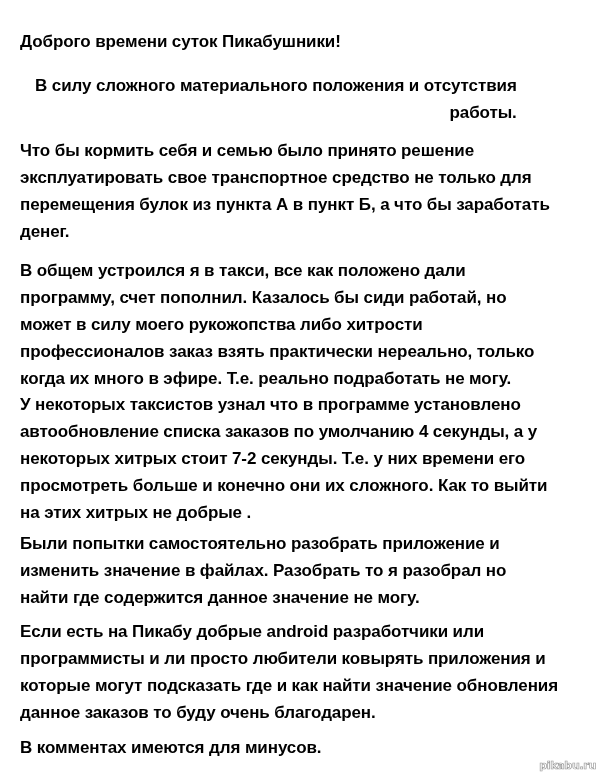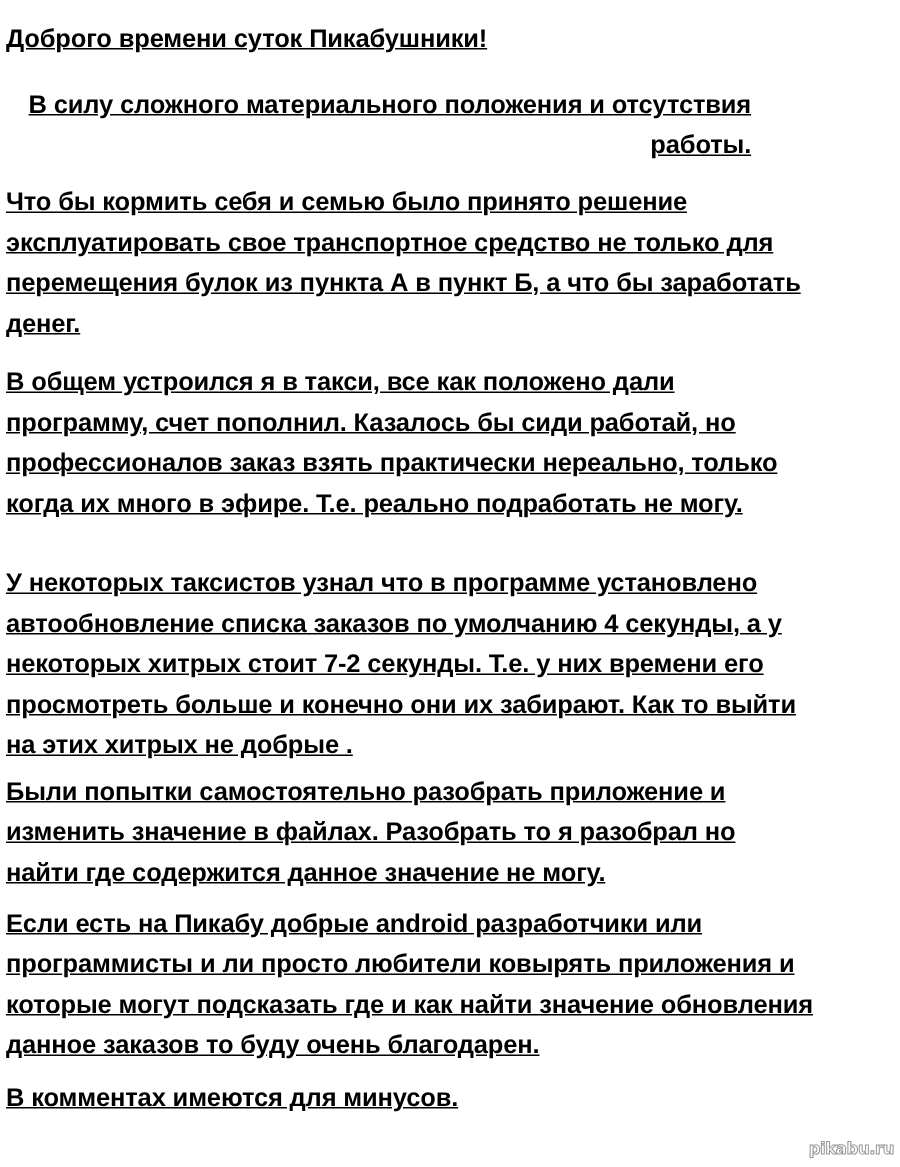--- a/index.html
+++ b/index.html
@@ -18,23 +18,22 @@
     left: 4px;
     top: 0;
     width: 590px;
     font-family: "Liberation Sans", sans-serif;
     font-weight: bold;
     font-size: 17px;
     line-height: 27px;
     color: #000000;
   }
   .doc p {
-    margin: 0;
+    margin: 16px;
     letter-spacing: -0.1px;
-    text-decoration: underline;
   }
   .greeting { position: absolute; top: 12px; left: 0; }
   .p1 { position: absolute; top: 56px; left: 15px; text-align: right; }
   .p2 { position: absolute; top: 121px; left: 0; }
   .p3 { position: absolute; top: 241px; left: 0; }
   .p4 { position: absolute; top: 375px; left: 0; }
   .p5 { position: absolute; top: 514px; left: 0; }
   .p6 { position: absolute; top: 602px; left: 0; }
   .p7 { position: absolute; top: 718px; left: 0; text-align: right; }
   .line { display: block; white-space: nowrap; }
@@ -64,29 +63,30 @@
   <p class="p2">
     <span class="line">Что бы кормить себя и семью было принято решение</span>
     <span class="line">эксплуатировать свое транспортное средство не только для</span>
     <span class="line">перемещения булок из пункта А в пункт Б, а что бы заработать</span>
     <span class="line">денег.</span>
   </p>
 
   <p class="p3">
     <span class="line">В общем устроился я в такси, все как положено дали</span>
     <span class="line">программу, счет пополнил. Казалось бы сиди работай, но</span>
+    <span class="line">может в силу моего рукожопства либо хитрости</span>
     <span class="line">профессионалов заказ взять практически нереально, только</span>
     <span class="line">когда их много в эфире. Т.е. реально подработать не могу.</span>
   </p>
 
   <p class="p4">
     <span class="line">У некоторых таксистов узнал что в программе установлено</span>
     <span class="line">автообновление списка заказов по умолчанию 4 секунды, а у</span>
     <span class="line">некоторых хитрых стоит 7-2 секунды. Т.е. у них времени его</span>
-    <span class="line">просмотреть больше и конечно они их забирают. Как то выйти</span>
+    <span class="line">просмотреть больше и конечно они их сложного. Как то выйти</span>
     <span class="line">на этих хитрых не добрые .</span>
   </p>
 
   <p class="p5">
     <span class="line">Были попытки самостоятельно разобрать приложение и</span>
     <span class="line">изменить значение в файлах. Разобрать то я разобрал но</span>
     <span class="line">найти где содержится данное значение не могу.</span>
   </p>
 
   <p class="p6">

